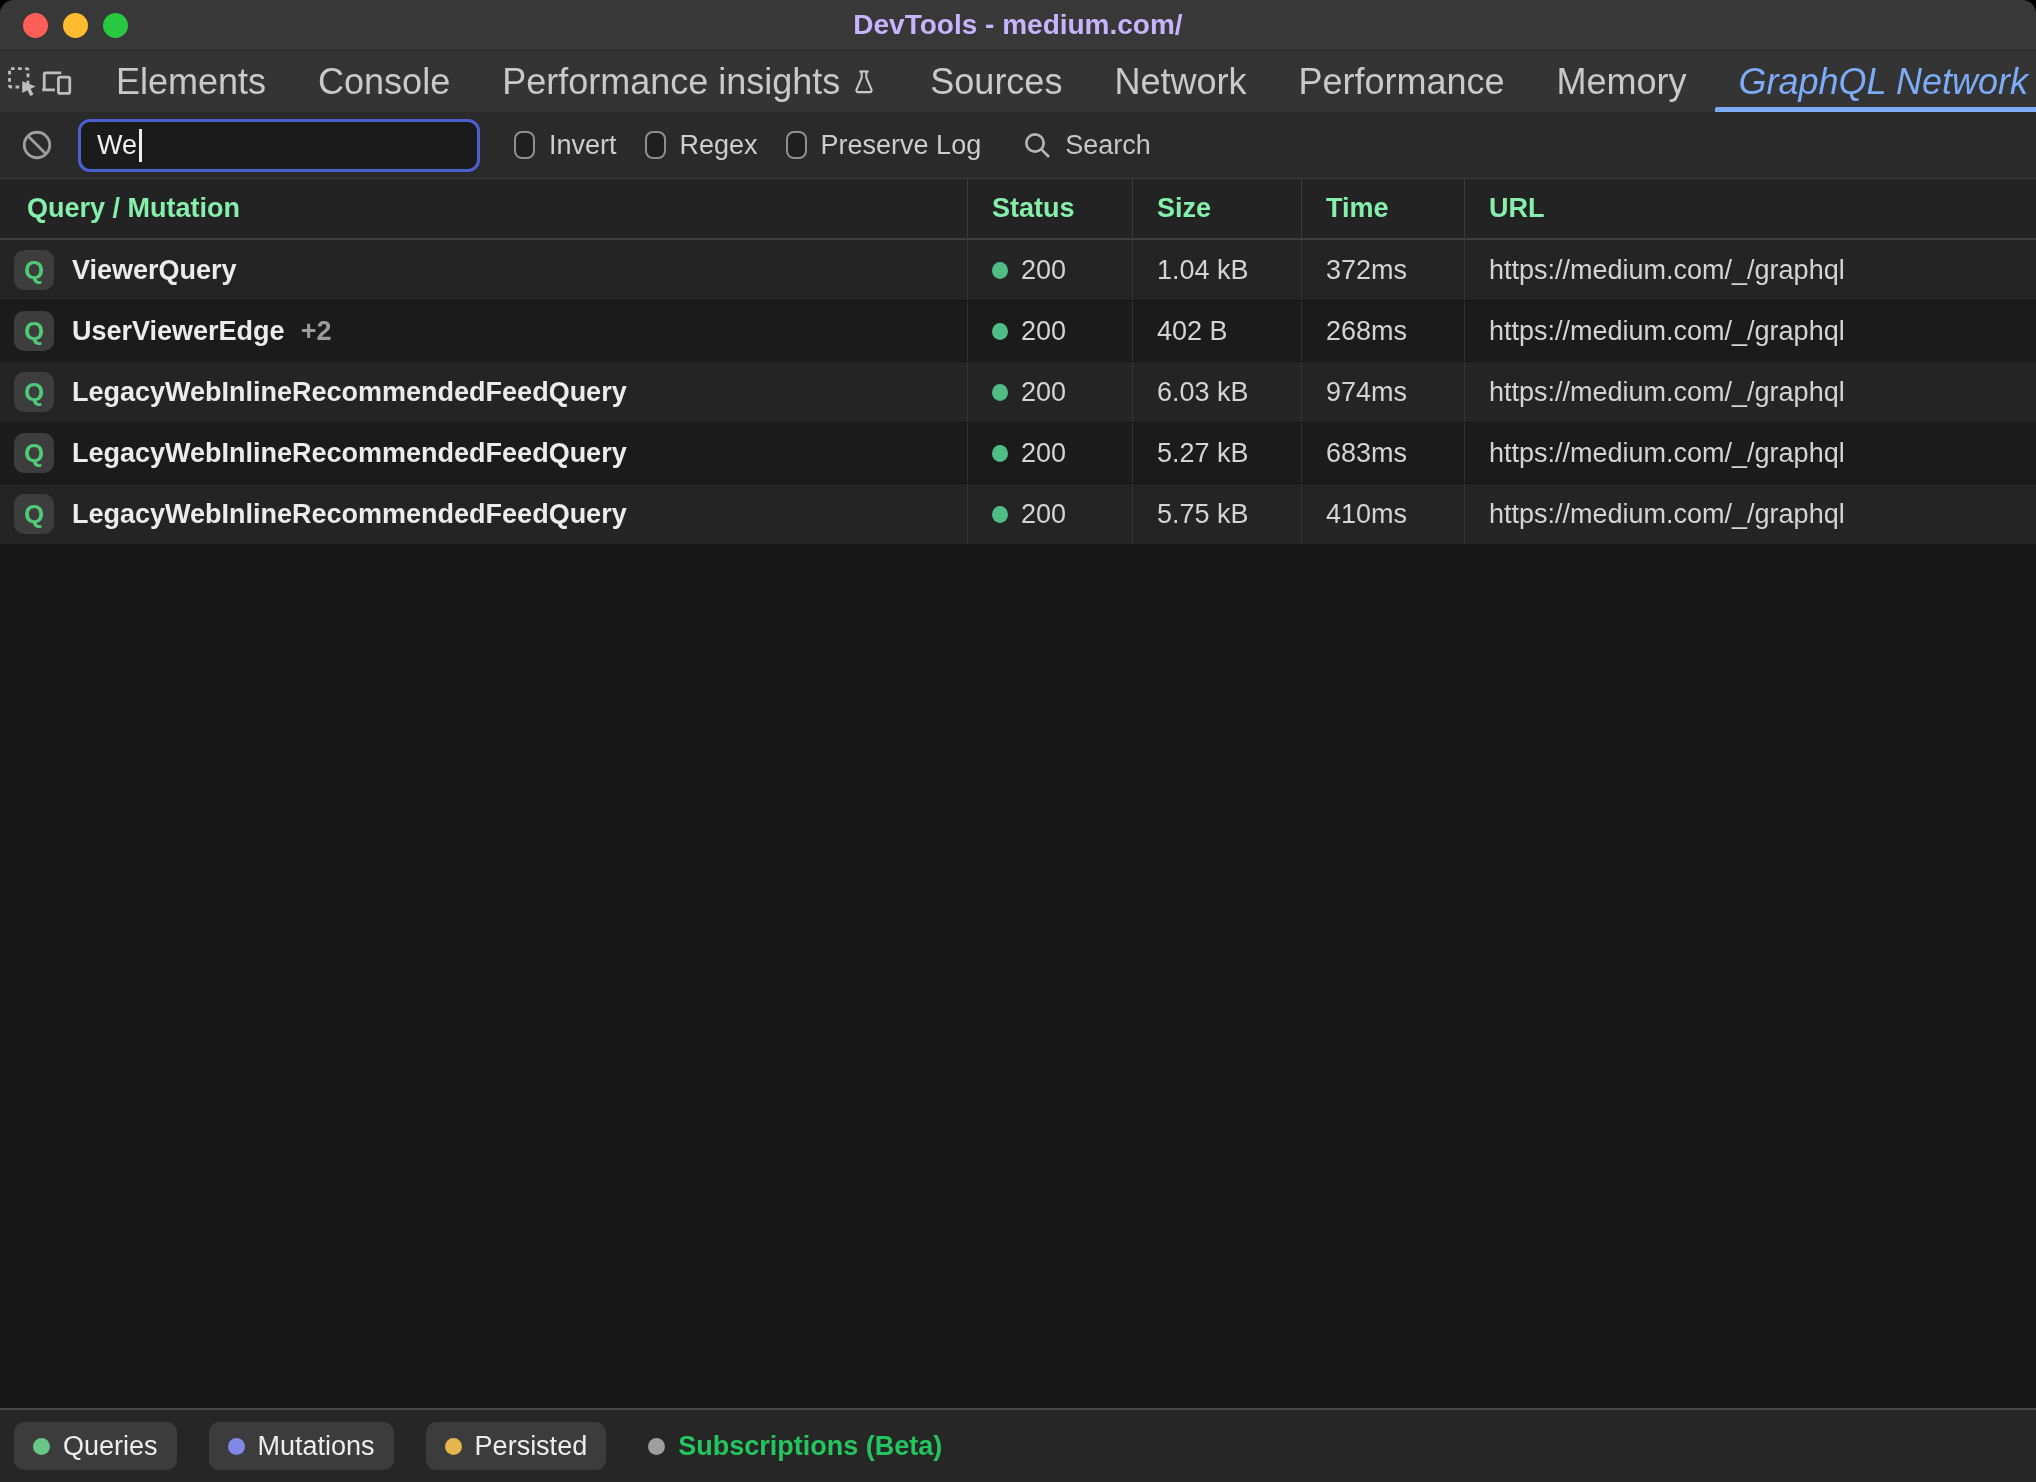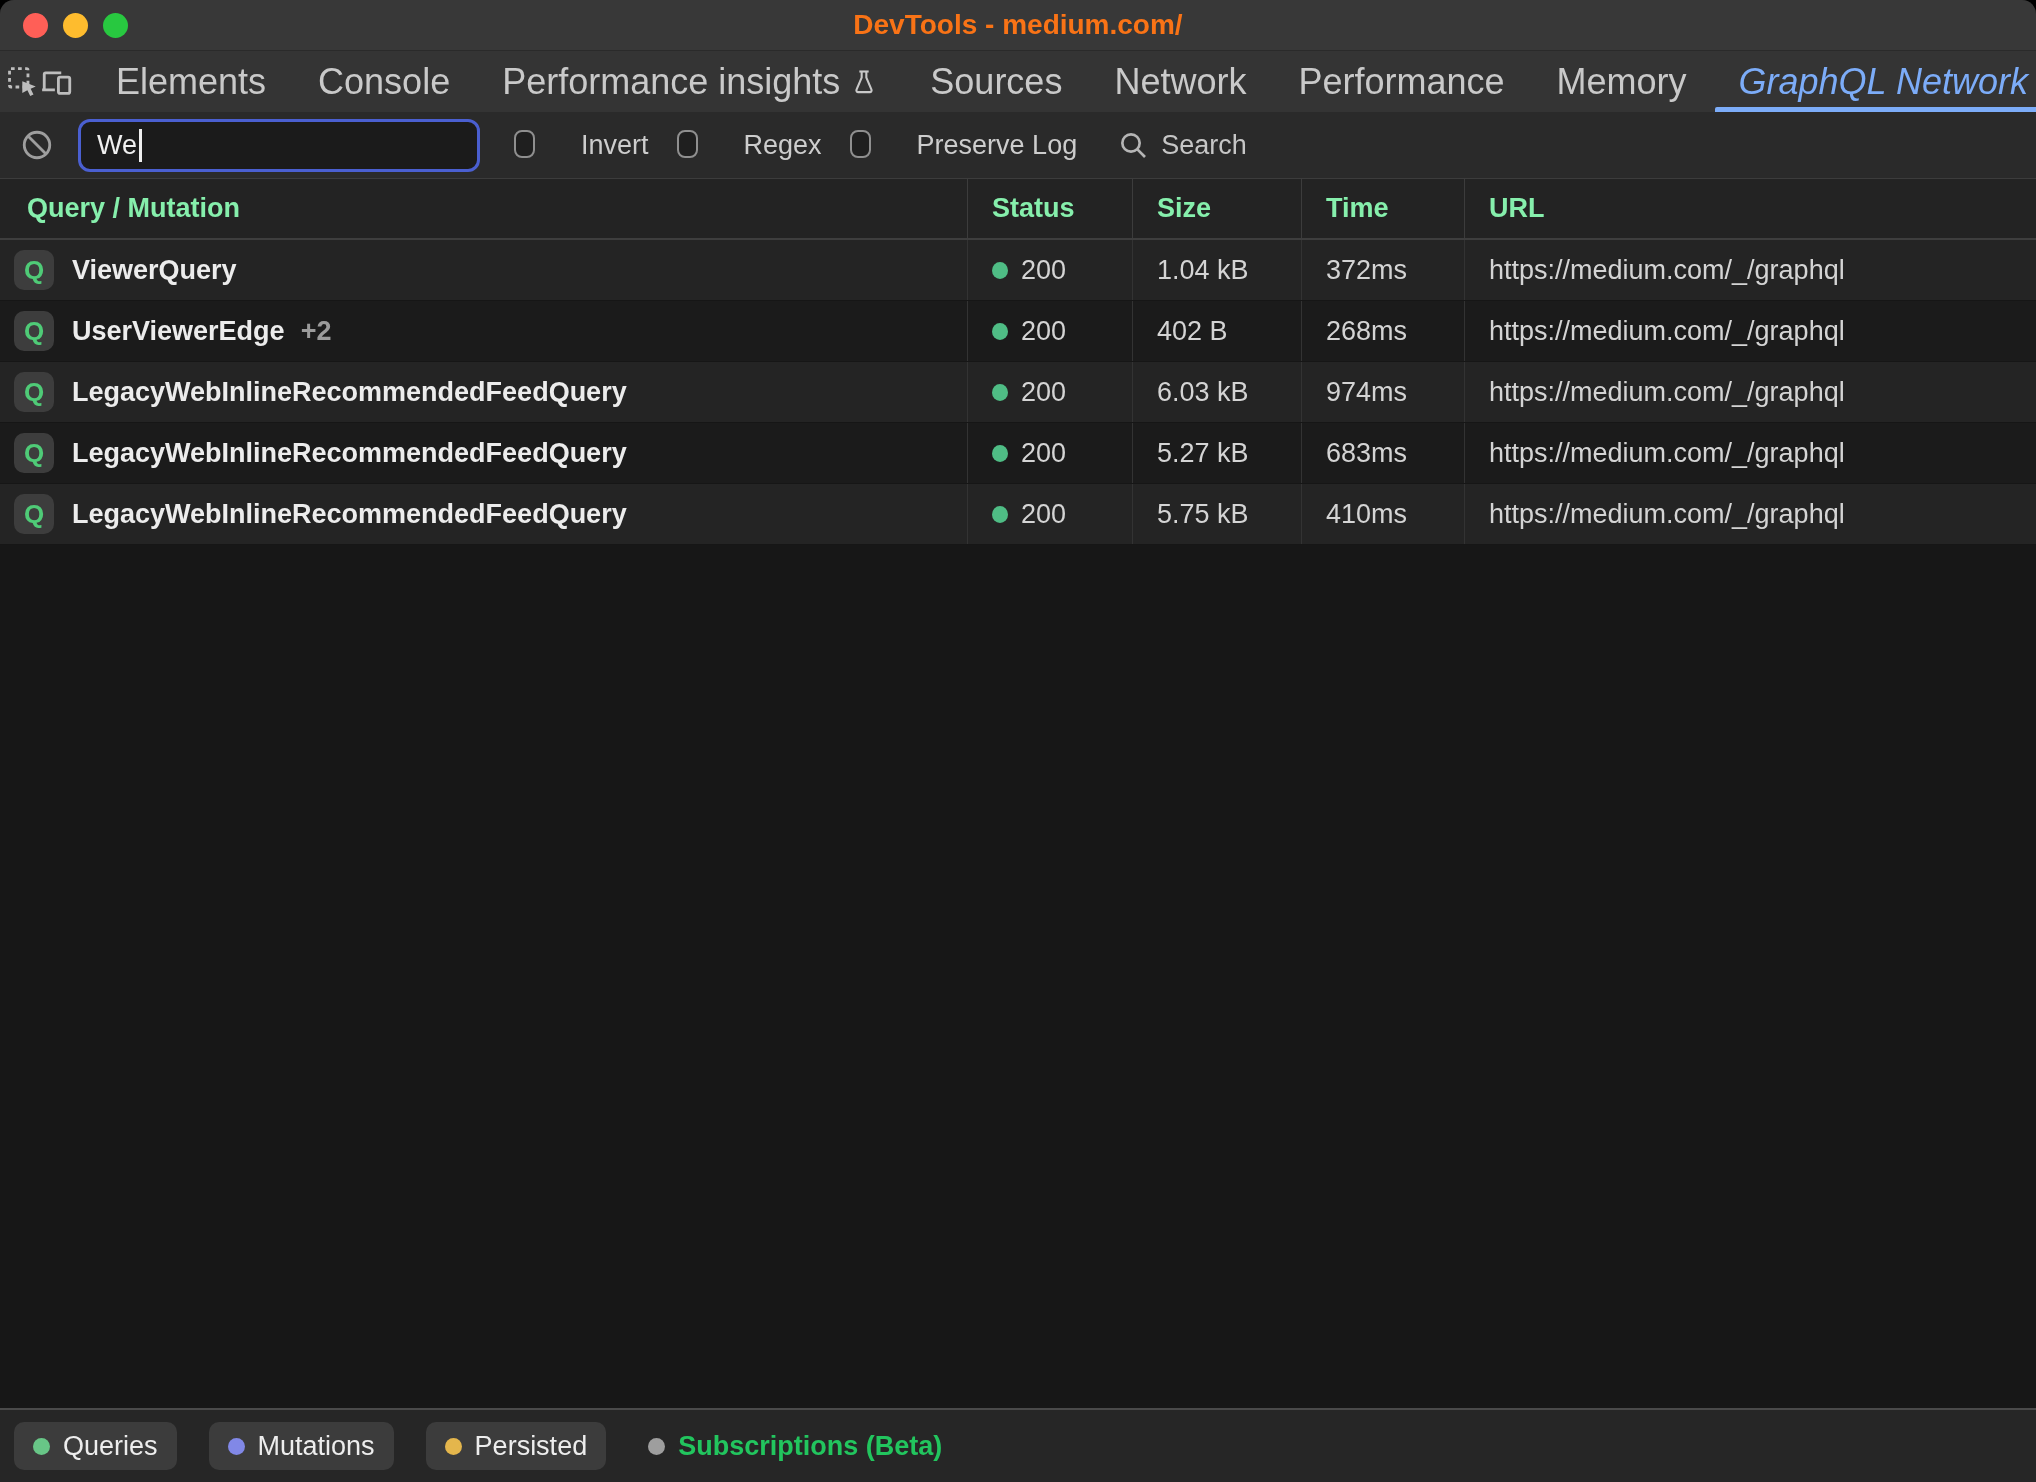--- a/index.html
+++ b/index.html
@@ -22,21 +22,21 @@
     display: flex; align-items: center;
     position: relative;
   }
   .traffic { display: flex; gap: 15px; margin-left: 23px; }
   .light { width: 25px; height: 25px; border-radius: 50%; }
   .light.red { background: #ff5f57; }
   .light.yellow { background: #febc2e; }
   .light.green { background: #28c840; }
   .win-title {
     position: absolute; left: 0; right: 0; text-align: center;
-    font-weight: bold; font-size: 28px; color: #f97316;
+    font-weight: bold; font-size: 28px; color: #c4b5fd;
   }
 
   
   .toolbar {
     height: 62px; flex: 0 0 62px;
     background: #343434;
     border-top: 1px solid #2a2a2a;
     display: flex; align-items: stretch;
     color: #c9c9c9;
   }
@@ -76,21 +76,21 @@
     margin-left: 24px;
     width: 402px; height: 53px;
     background: #1b1b1b;
     border: 3px solid #4a5fd0;
     border-radius: 12px;
     display: flex; align-items: center;
     padding-left: 16px;
     color: #f0f0f0;
   }
   .caret { width: 3px; height: 33px; background: #efefef; margin-left: 2px; }
-  .chk-group { display: flex; margin-left: 34px; gap: 32px; }
+  .chk-group { display: flex; align-items: center; margin-left: 34px; }
   .chk-group.g2 { margin-left: 28px; }
   .chk-group.g3 { margin-left: 28px; }
   .checkbox {
     width: 21px; height: 28px;
     border: 2.5px solid #8f8f8f; border-radius: 8px;
     background: #1f1f1f;
     margin-right: 14px;
   }
   .chk-label { color: #cdcdcd; font-weight: 500; white-space: nowrap; }
   .search-group { display: flex; align-items: center; gap: 12px; margin-left: 40px; color: #c6c6c6; font-weight: 500; }

